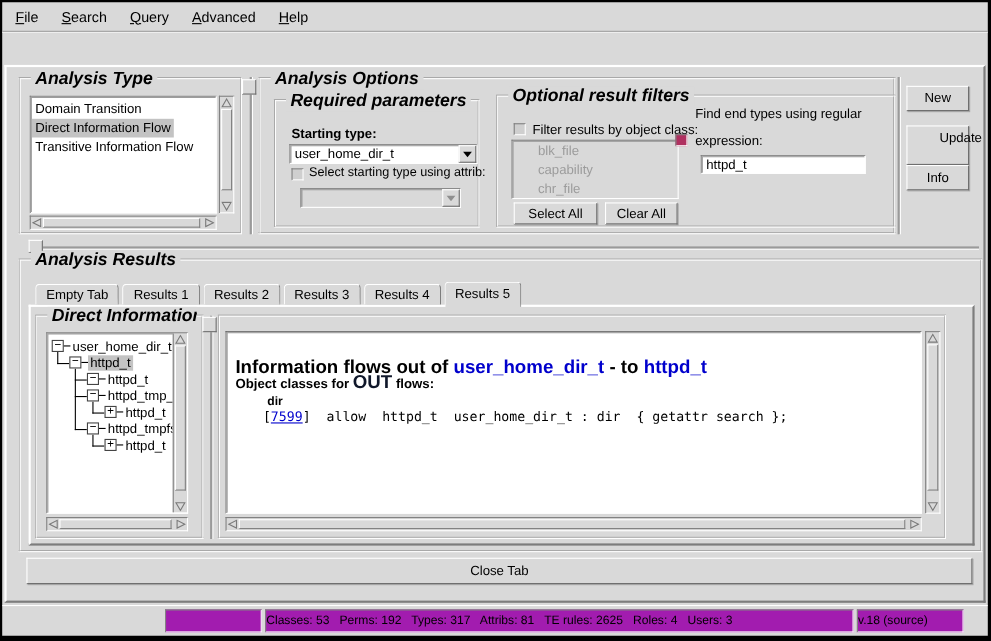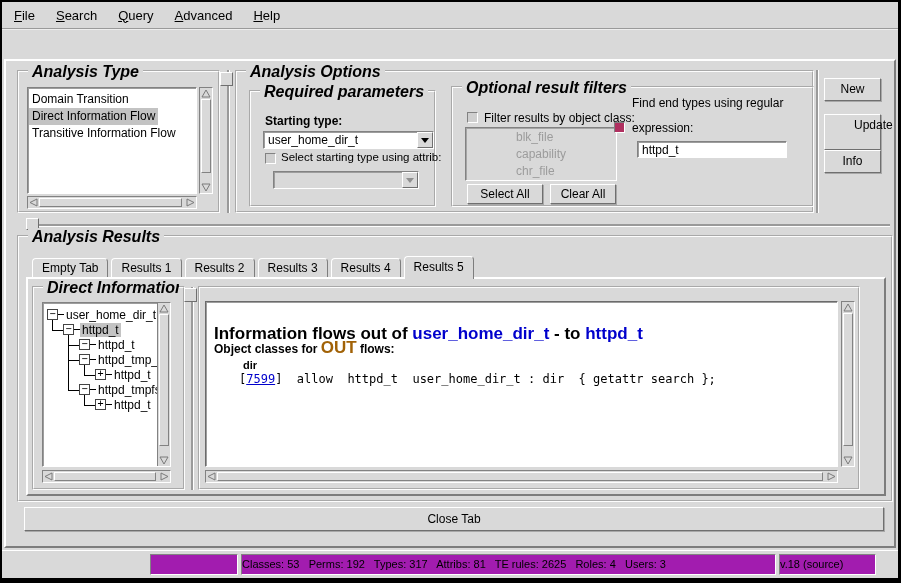--- a/index.html
+++ b/index.html
@@ -74,21 +74,21 @@
   .tcon { width:6px; height:1px; background:#000; flex:0 0 auto; }
   .tlabel { font-size:12px; padding:0 2px; white-space:nowrap; }
   .tlabel.sel { background:#c3c3c3; }
   .tline { position:absolute; background:#000; }
   
   .dataarea { position:absolute; background:#fff; border:1px solid; border-color:#6b6b6b #ffffff #ffffff #6b6b6b;
               box-shadow:inset 1px 1px 0 #9d9d9d; overflow:hidden; }
   .d-blue { color:#0000cc; }
   .d-line1 { position:absolute; left:8px; top:22px; font-size:17px; font-weight:bold; white-space:pre; }
   .d-line2 { position:absolute; left:8px; top:36px; font-size:12px; font-weight:bold; white-space:pre; }
-  .d-out { font-size:17px; color:#a16207; }
+  .d-out { font-size:17px; color:#0f172a; }
   .d-line3 { position:absolute; left:37px; top:57px; font-size:11px; font-weight:bold; }
   .d-line4 { position:absolute; left:33px; top:70px; font-family:"DejaVu Sans Mono", monospace;
              font-size:12px; white-space:pre; }
   .d-link { color:#0000cc; text-decoration:underline; }
   
   .statusbar { position:absolute; left:0; right:0; bottom:0; height:28px; border-top:1px solid #fff; }
   .status-panel { position:absolute; top:3px; height:21px; background:#a21caf; font-size:11px;
                   border:1px solid; border-color:#828282 #ffffff #ffffff #828282;
                   text-align:left; line-height:19px; white-space:pre; overflow:hidden; }
 </style>
@@ -160,21 +160,21 @@
               <span class="tri-down"></span>
             </div>
         </div>
       </div>
 
       <div class="group" style="left:214px; top:14px; width:363px; height:121px;">
         <span class="legend">Optional result filters</span>
         <span class="cb" style="left:14px; top:24px;"></span>
         <div class="lbl" style="left:31px; top:23px;">Filter results by object class:</div>
         <div class="list-disabled" style="left:12px; top:39px; width:152px; height:54px;">
-          <div style="padding:1px 20px;margin-left:27px;">
+          <div style="padding:1px 20px;">
             <div class="lb-item">blk_file</div>
             <div class="lb-item">capability</div>
             <div class="lb-item">chr_file</div>
           </div>
         </div>
         <div class="btn" style="position:absolute; left:14px; top:96px; width:76px; height:20px; line-height:18px;">Select All</div>
         <div class="btn" style="position:absolute; left:97px; top:96px; width:66px; height:20px; line-height:18px;">Clear All</div>
         <span class="cb checked" style="left:161px; top:34px;"></span>
         <div class="lbl" style="left:179px; top:8px;">Find end types using regular</div>
         <div class="lbl" style="left:179px; top:33px;">expression:</div>

